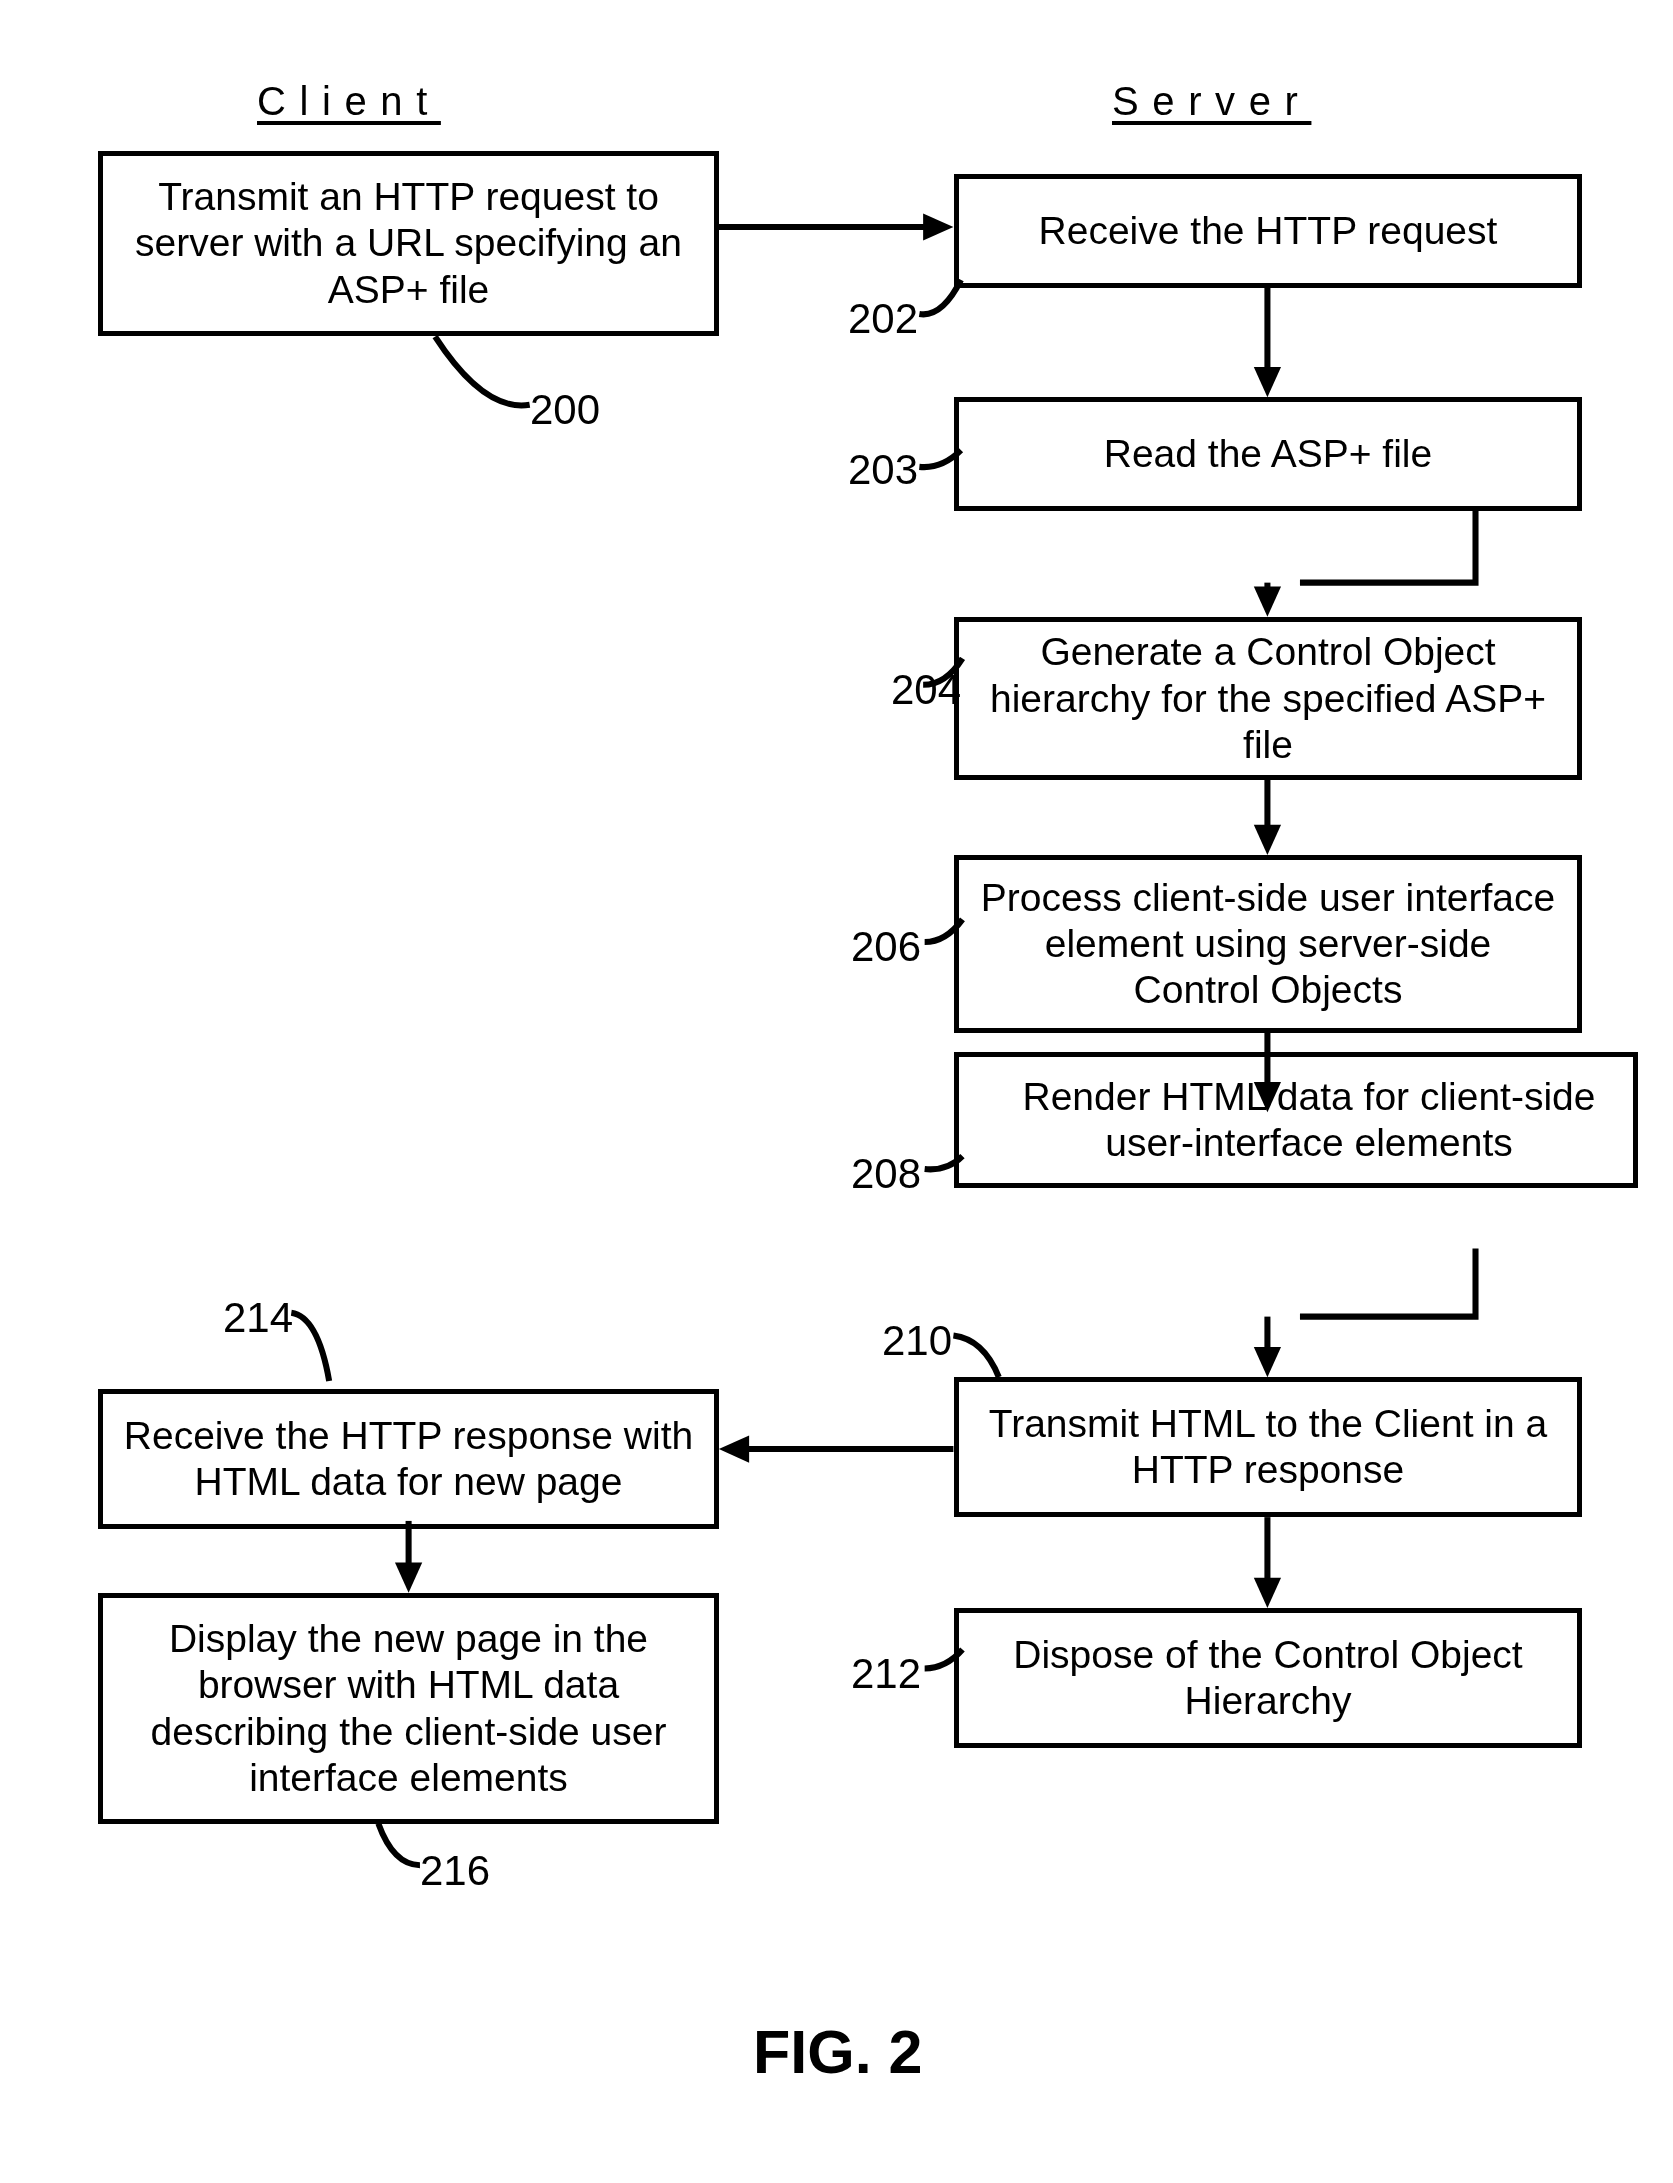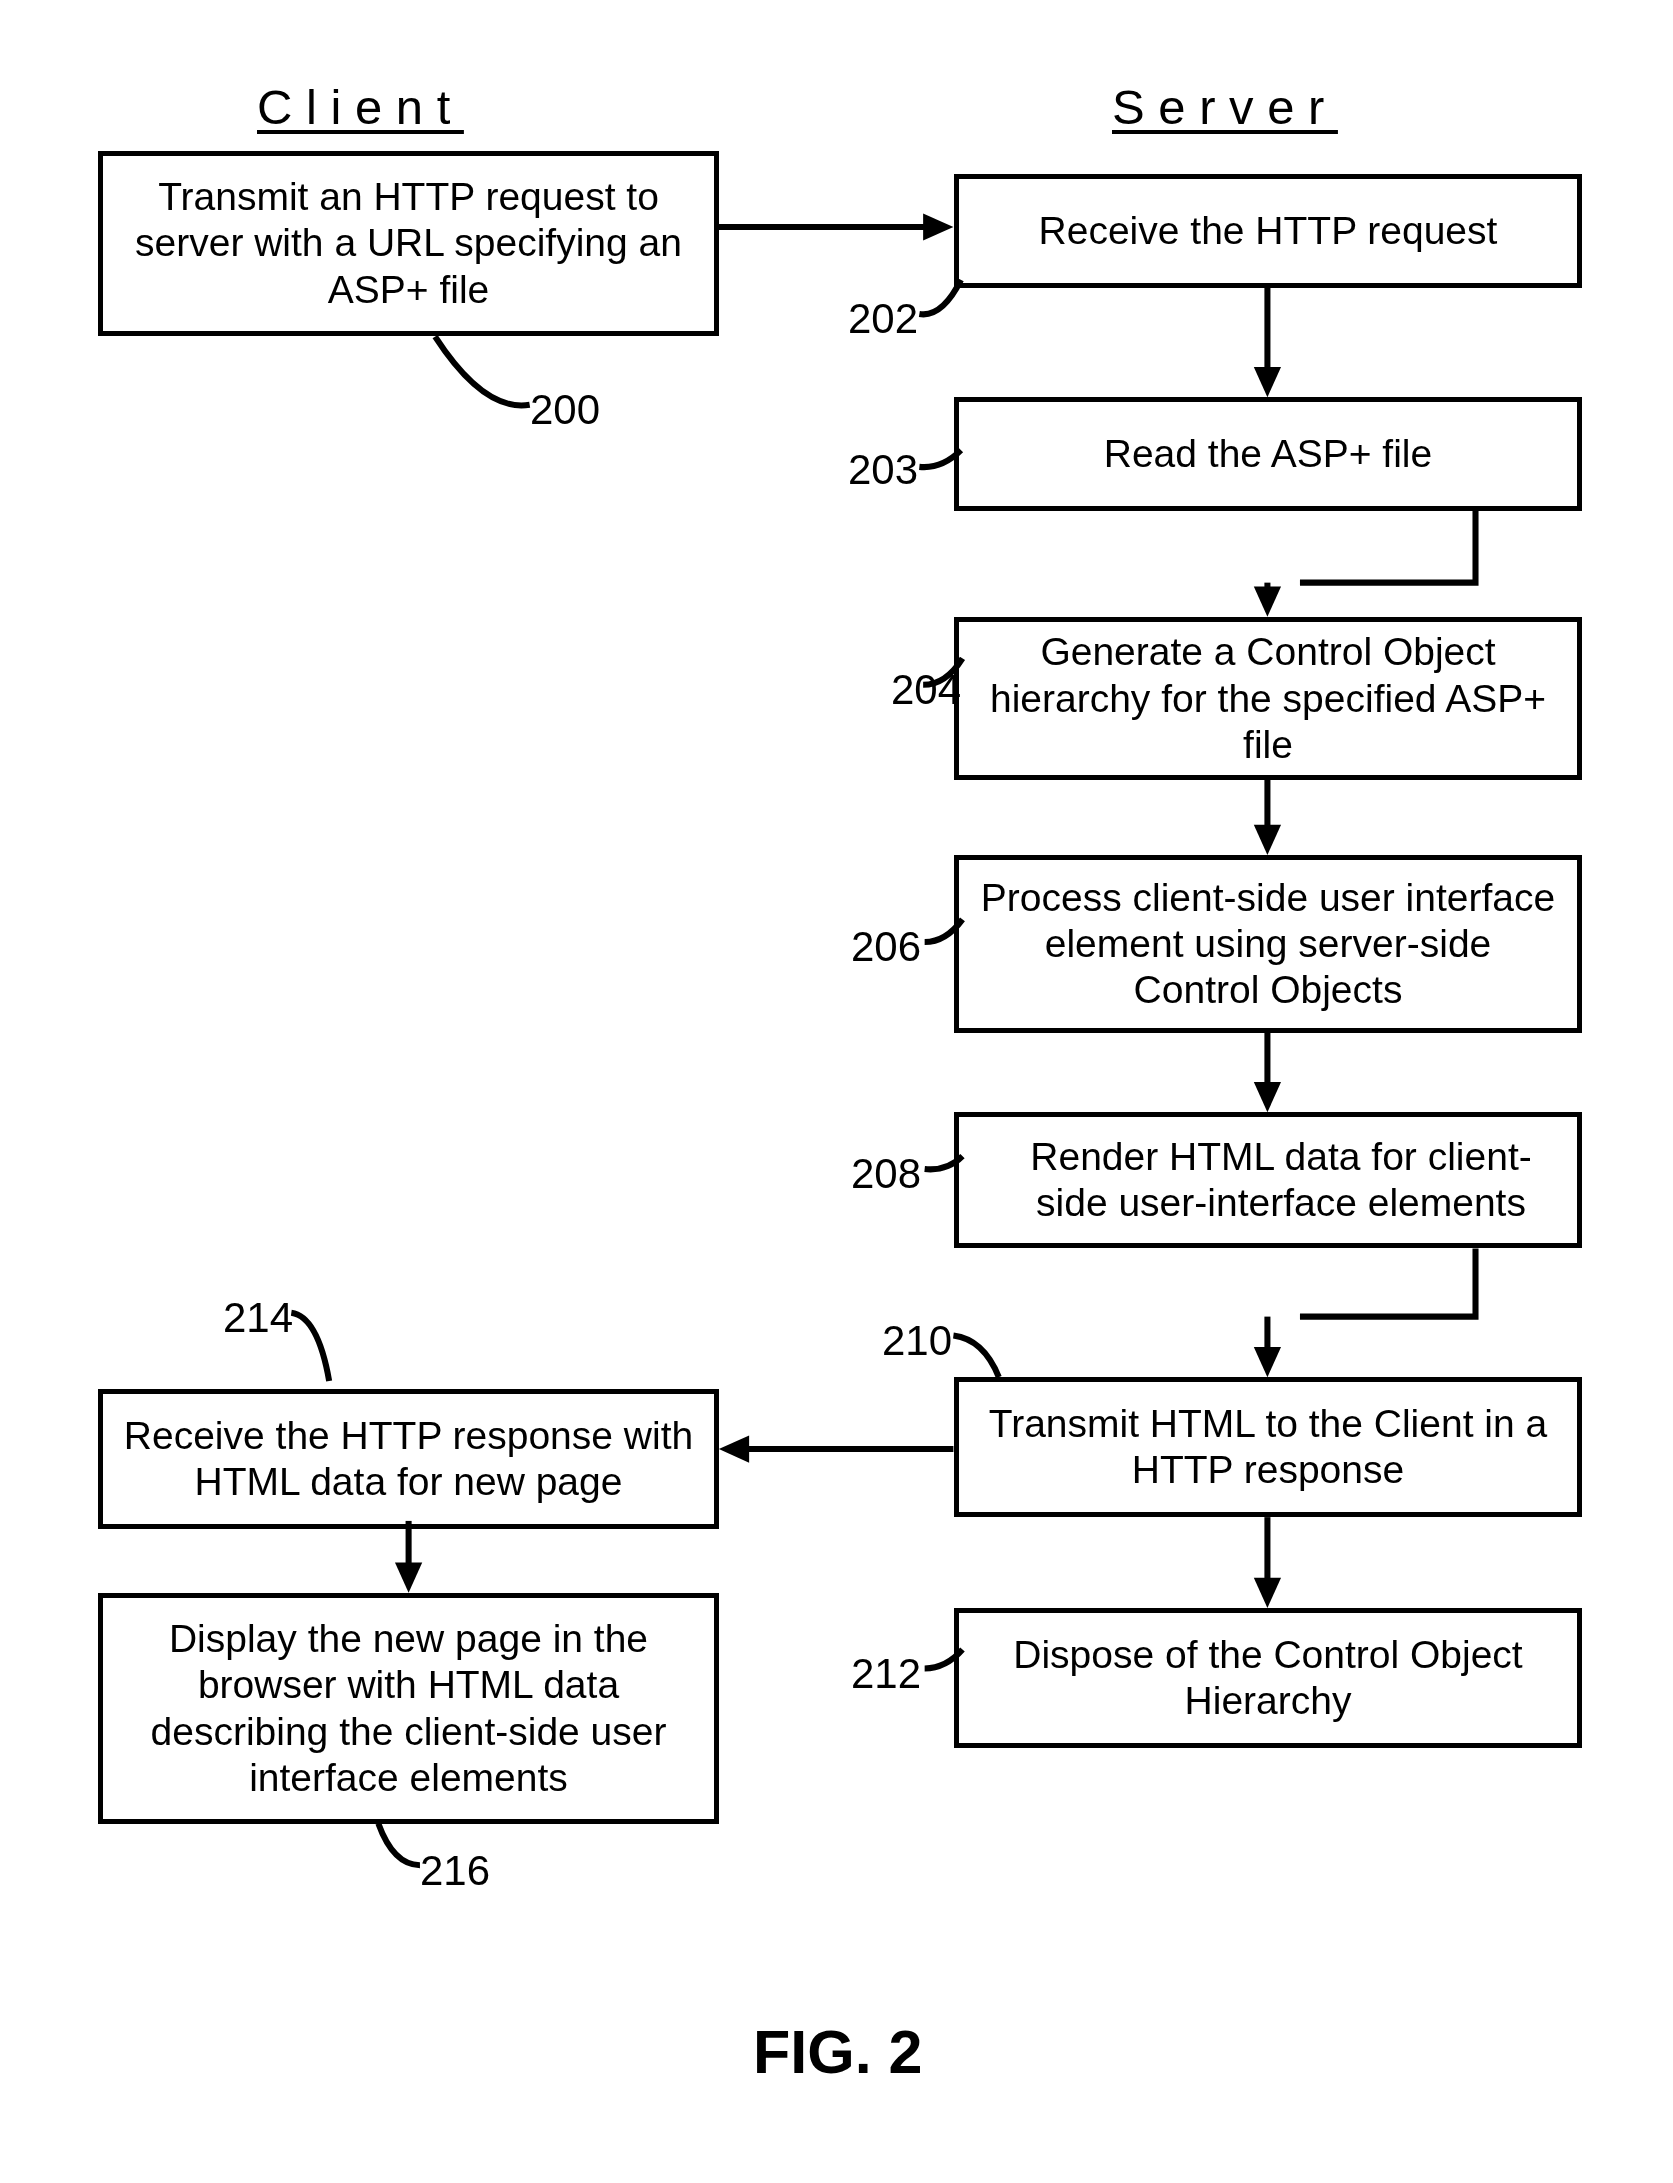--- a/index.html
+++ b/index.html
@@ -9,21 +9,21 @@
     font-family: "Helvetica Neue", Helvetica, Arial, sans-serif;
   }
   .page {
     position: relative;
     width: 1673px;
     height: 2183px;
     background: #ffffff;
   }
   .heading {
     position: absolute;
-    font-size: 49px;
+    font-size: 40px;
     letter-spacing: 13.6px;
     text-decoration: underline;
     text-underline-offset: 6px;
     white-space: nowrap;
     color: #000;
   }
   .box {
     position: absolute;
     border: 5.3px solid #000;
     background: #fff;
@@ -83,21 +83,21 @@
   <div class="box" style="left:98px; top:1593px; width:621px; height:231px;">Display the new page in the browser with HTML data describing the client-side user interface elements</div>
 
   <div class="box" style="left:954px; top:397px; width:628px; height:114px;">Read the ASP+ file</div>
 
   <div class="box" style="left:954px; top:174px; width:628px; height:114px;">Receive the HTTP request</div>
 
   <div class="box" style="left:954px; top:617px; width:628px; height:163px;">Generate a Control Object hierarchy for the specified ASP+ file</div>
 
   <div class="box" style="left:954px; top:855px; width:628px; height:178px;">Process client-side user interface element using server-side Control Objects</div>
 
-  <div class="box" style="left:954px; top:1112px; width:628px; height:136px;padding-left:44px;">Render HTML data for client-side user-interface elements</div>
+  <div class="box" style="left:954px; top:1052px; width:684px; height:136px;padding-left:44px;">Render HTML data for client-side user-interface elements</div>
 
   <div class="box" style="left:954px; top:1377px; width:628px; height:140px;">Transmit HTML to the Client in a HTTP response</div>
 
   <div class="box" style="left:954px; top:1608px; width:628px; height:140px;">Dispose of the Control Object Hierarchy</div>
 
   <div class="label" style="left:530px; top:386px;">200</div>
   <div class="label" style="left:848px; top:295px;">202</div>
   <div class="label" style="left:848px; top:446px;">203</div>
   <div class="label" style="left:851px; top:666px;margin-left:40px;">204</div>
   <div class="label" style="left:851px; top:923px;">206</div>

